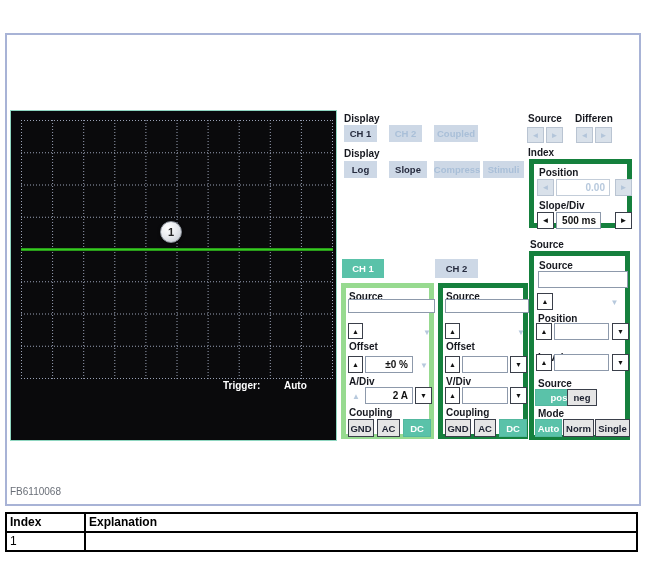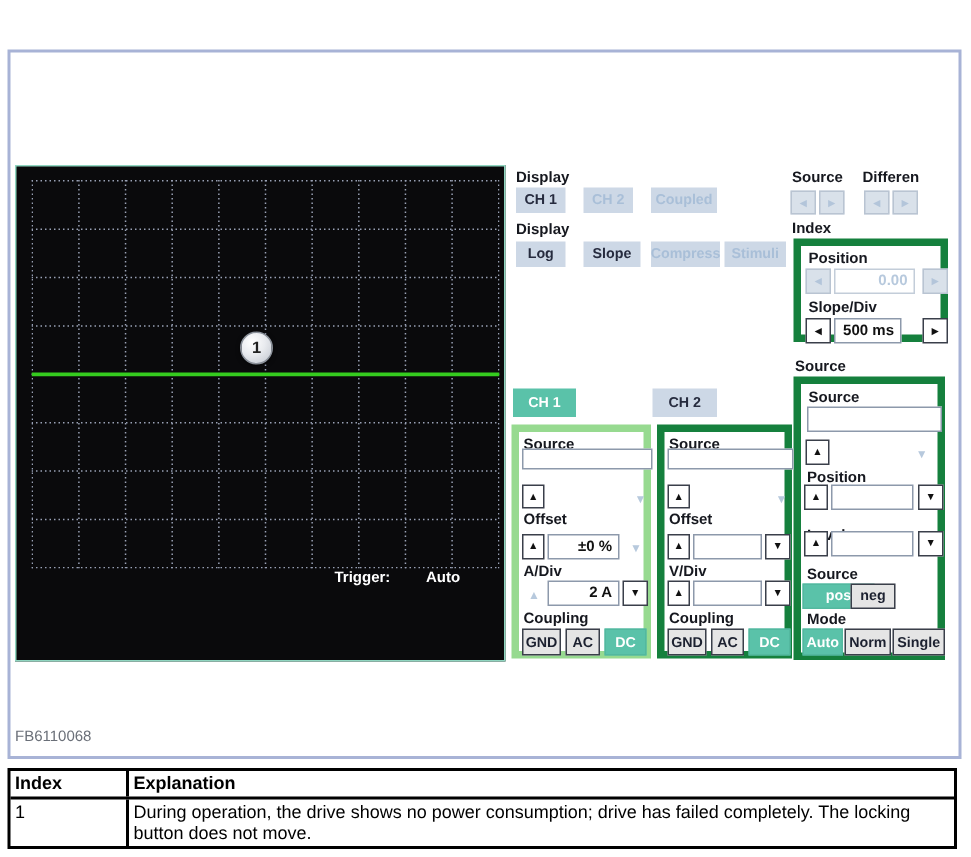--- a/index.html
+++ b/index.html
@@ -237,17 +237,16 @@
 
   </div>
 
   <div class="xtable">
     <div class="xrow head">
       <div class="xcell h">Index</div>
       <div class="xcell h">Explanation</div>
     </div>
     <div class="xrow">
       <div class="xcell">1</div>
-      <div class="xcell">During operation, the drive shows no power consumption; drive has failed completely. The locking button does not move.</div>
     </div>
   </div>
 
 </div>
 
 </body></html>

